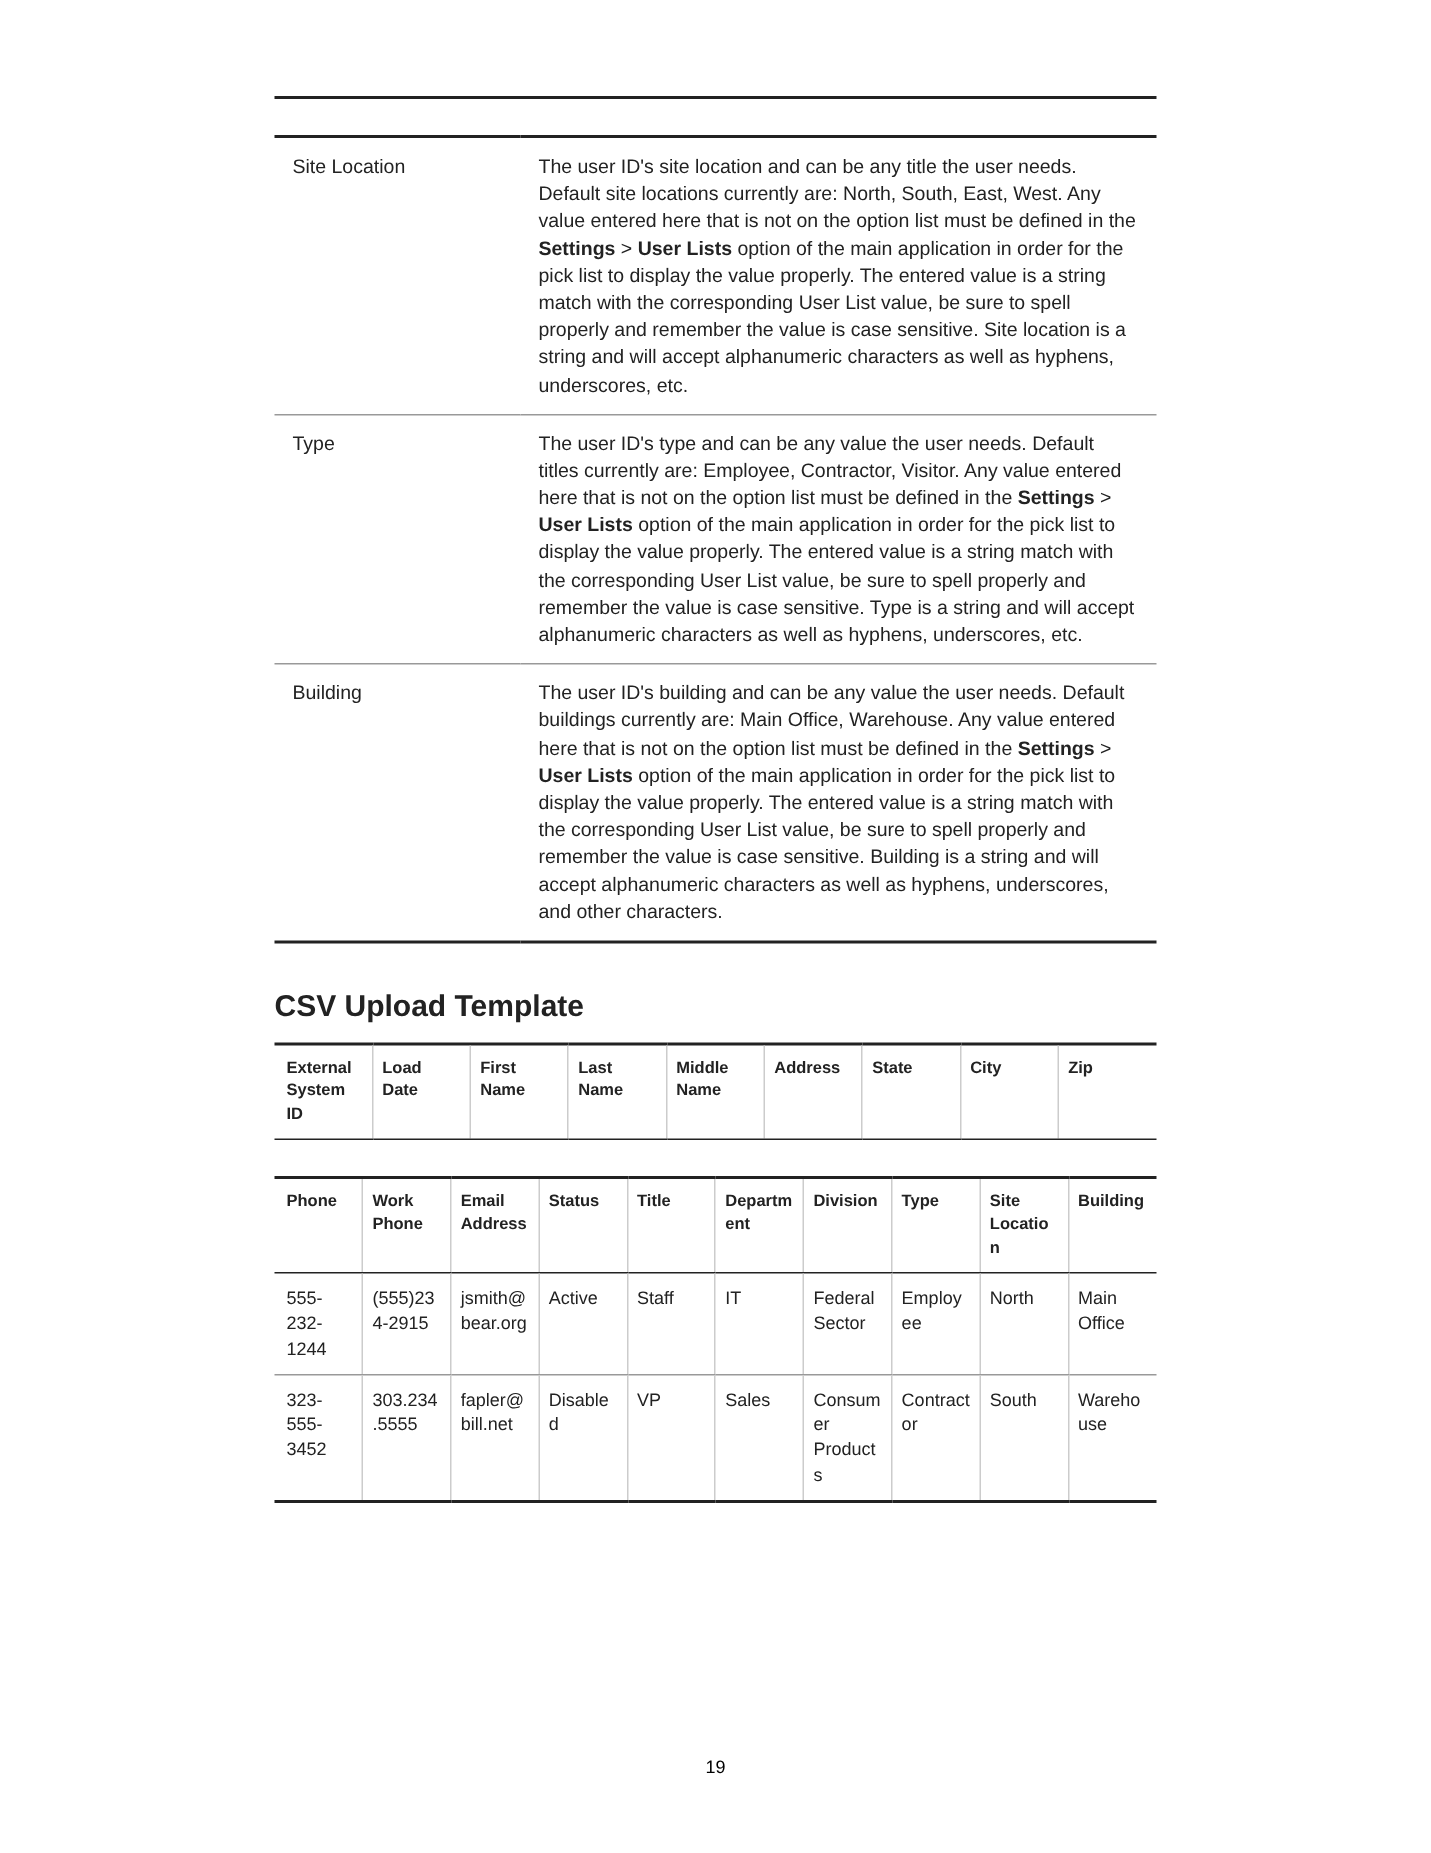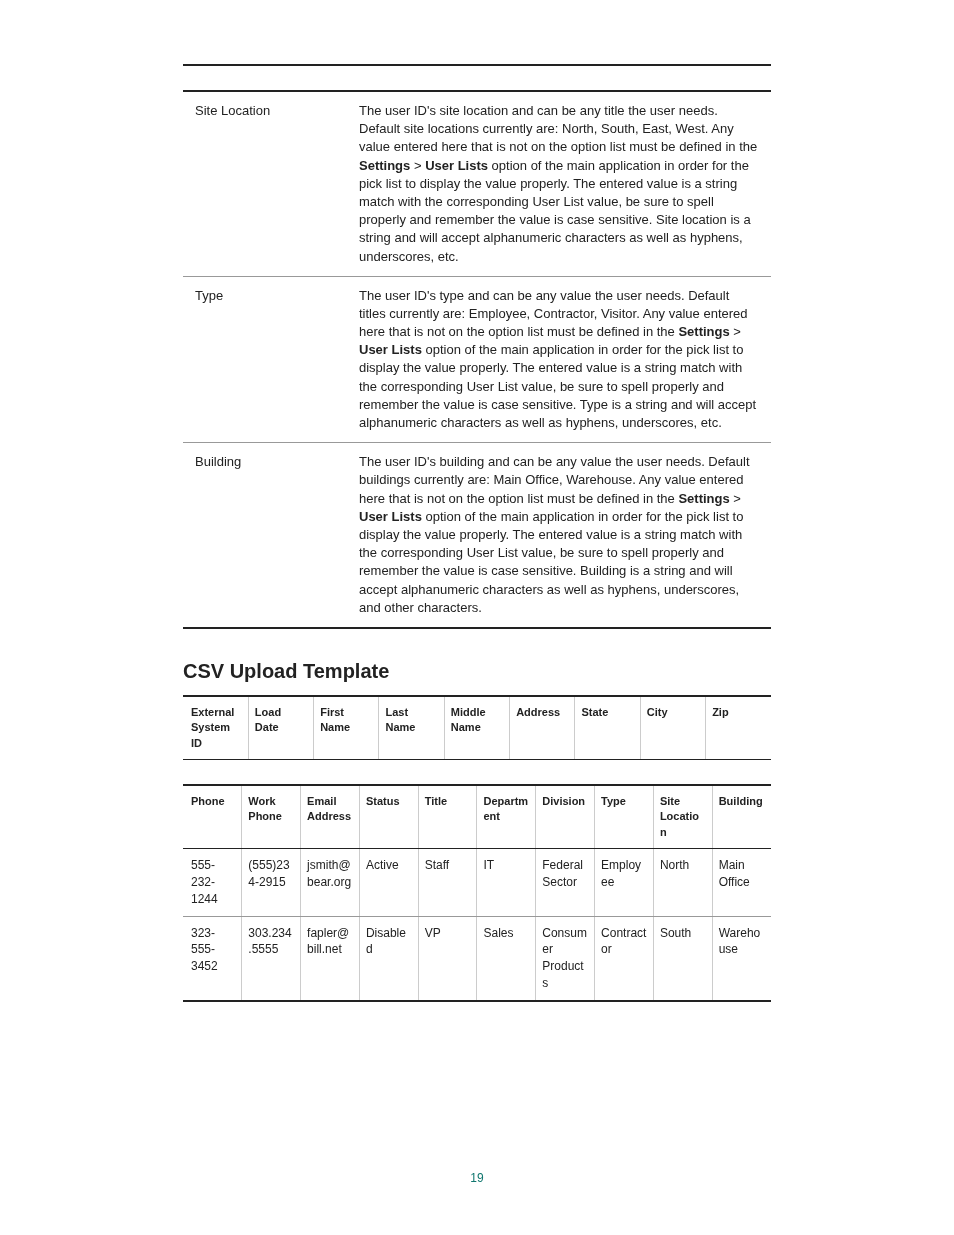--- a/index.html
+++ b/index.html
@@ -24,21 +24,21 @@
     border-top: 2px solid #222;
     margin: 0 0 24px 0;
   }
   .page-number {
     position: absolute;
     bottom: 48px;
     left: 0;
     right: 0;
     text-align: center;
     font-size: 12px;
-    color: #0f766e;
+    color: #000000;
   }
 
   
   table.def {
     width: 100%;
     border-collapse: collapse;
     table-layout: fixed;
     margin-bottom: 28px;
   }
   table.def td {

